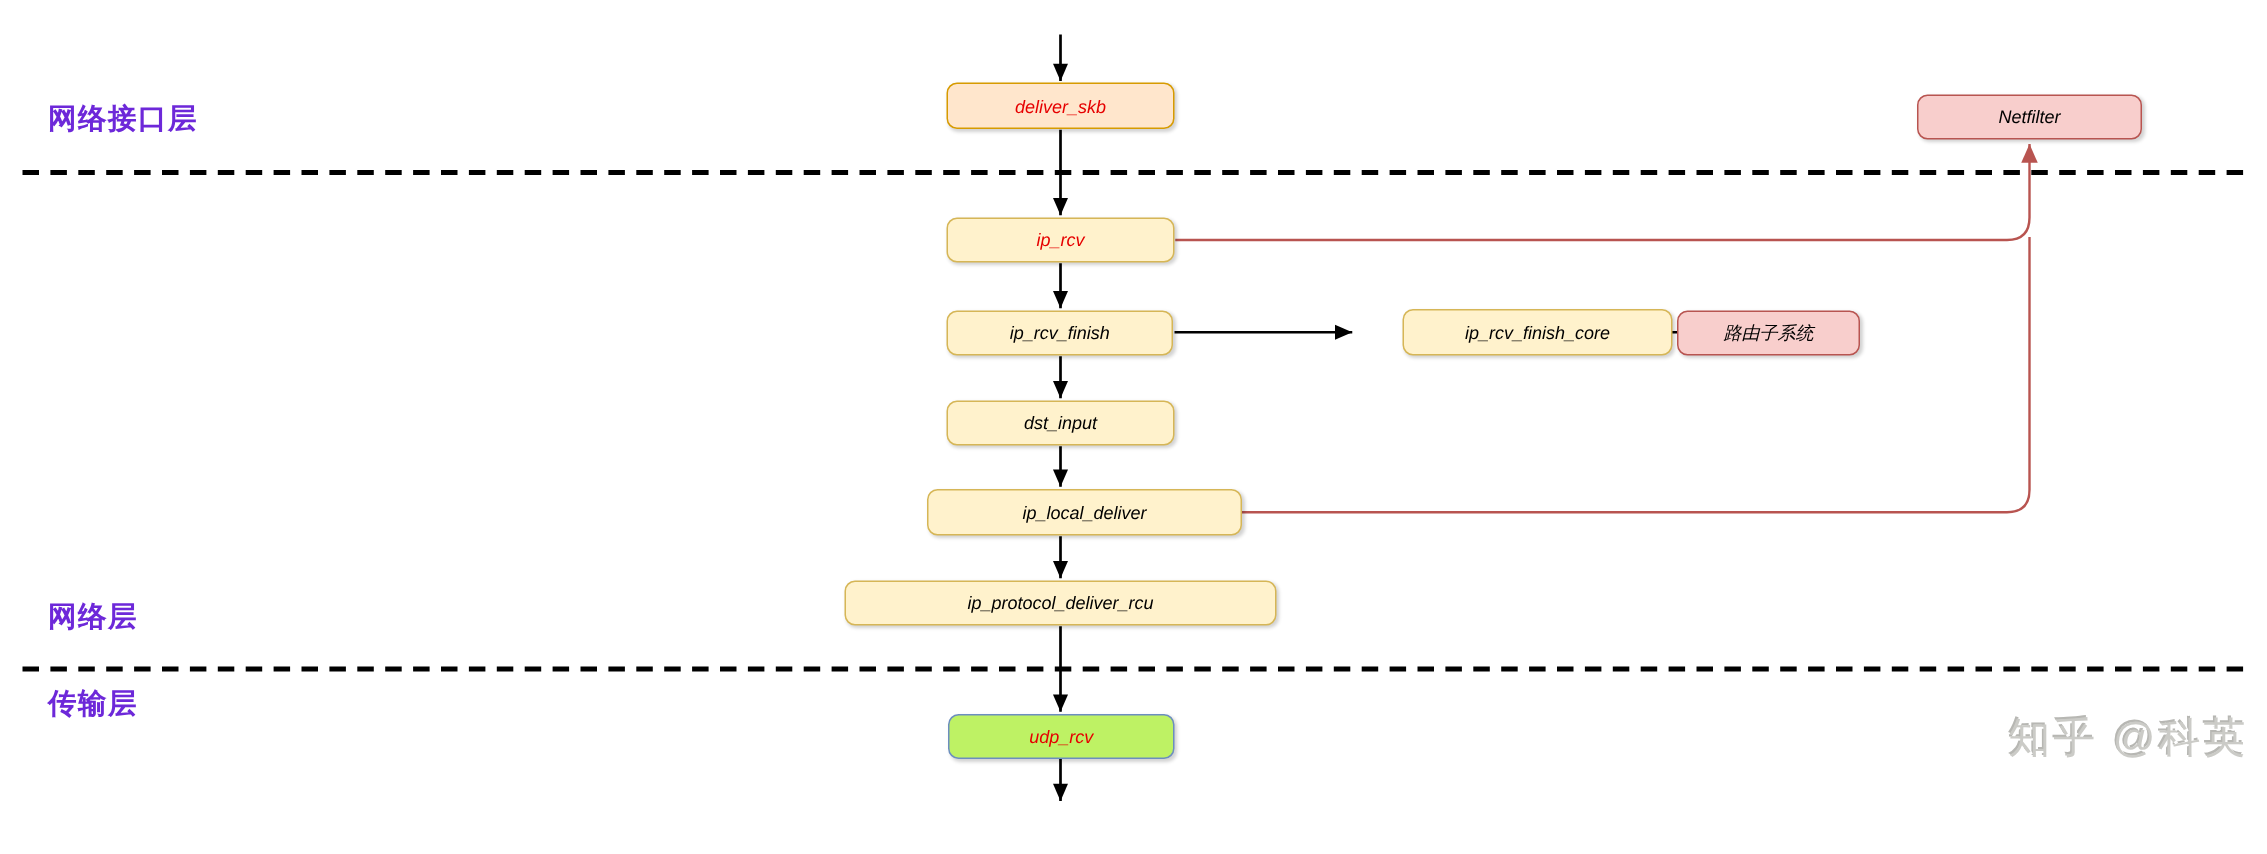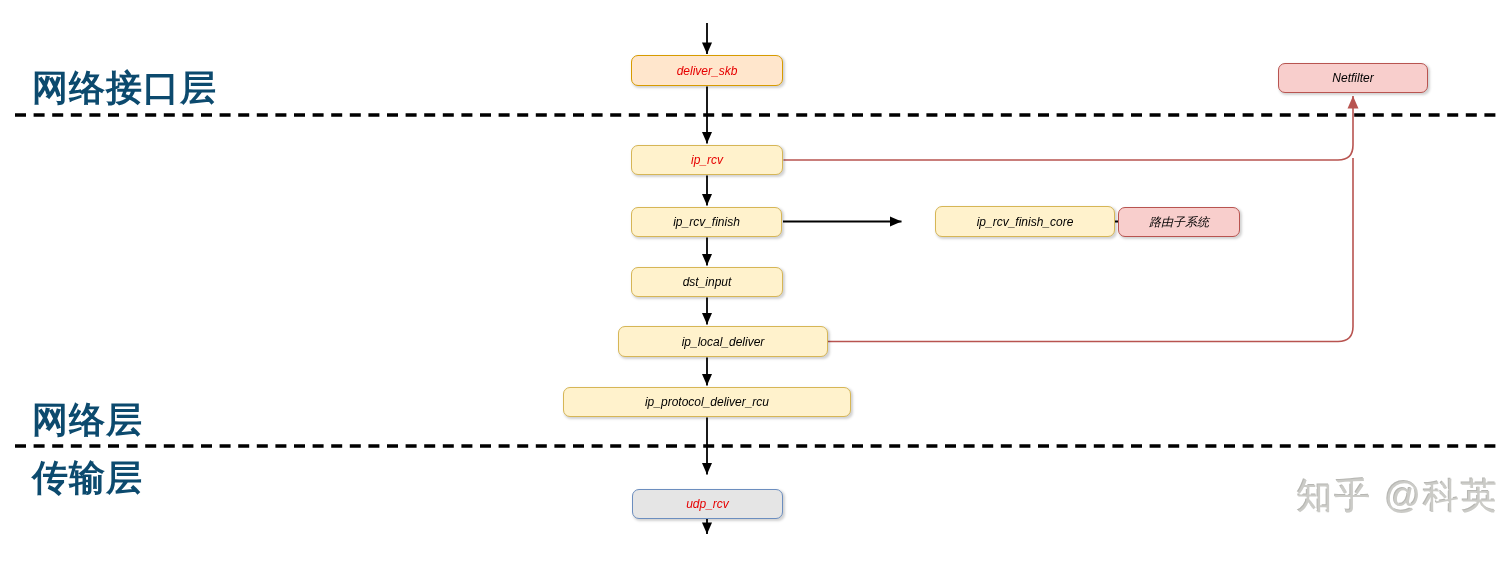--- a/index.html
+++ b/index.html
@@ -16,30 +16,30 @@
     border-radius:7px;
     display:flex;align-items:center;justify-content:center;
     font-size:12px;line-height:1;color:#000000;
     box-shadow:1.5px 1.5px 2.5px rgba(0,0,0,0.18);
     white-space:nowrap;
     font-style:italic;
   }
   .n-yellow{background:#FFF2CC;border:1.6px solid #D6B656;}
   .n-orange{background:#FFE6CC;border:1.6px solid #D79B00;}
   .n-pink  {background:#F8CECC;border:1.6px solid #B85450;}
-  .n-blue  {background:#e5e5e5;border:1.6px solid #6C8EBF;margin-top:13px;}
+  .n-blue  {background:#bef264;border:1.6px solid #6C8EBF;}
   .t-red{color:#E60000;}
   .layer-label{
     position:absolute;left:32px;
-    font-size:36px;font-weight:700;color:#0c4a6e;line-height:1;
+    font-size:19px;font-weight:700;color:#6d28d9;line-height:1;
     letter-spacing:1px;white-space:nowrap;
   }
   .watermark{
     position:absolute;right:12px;top:478px;
-    font-size:36px;font-weight:400;line-height:1;
+    font-size:28px;font-weight:400;line-height:1;
     letter-spacing:2px;white-space:nowrap;
     color:#cbcbc7;
     text-shadow:1.5px 1.5px 0 #ffffff, -1px -1px 0 #b7b7b3;
   }
 </style>
 </head>
 <body>
 
 <div class="canvas">
 

